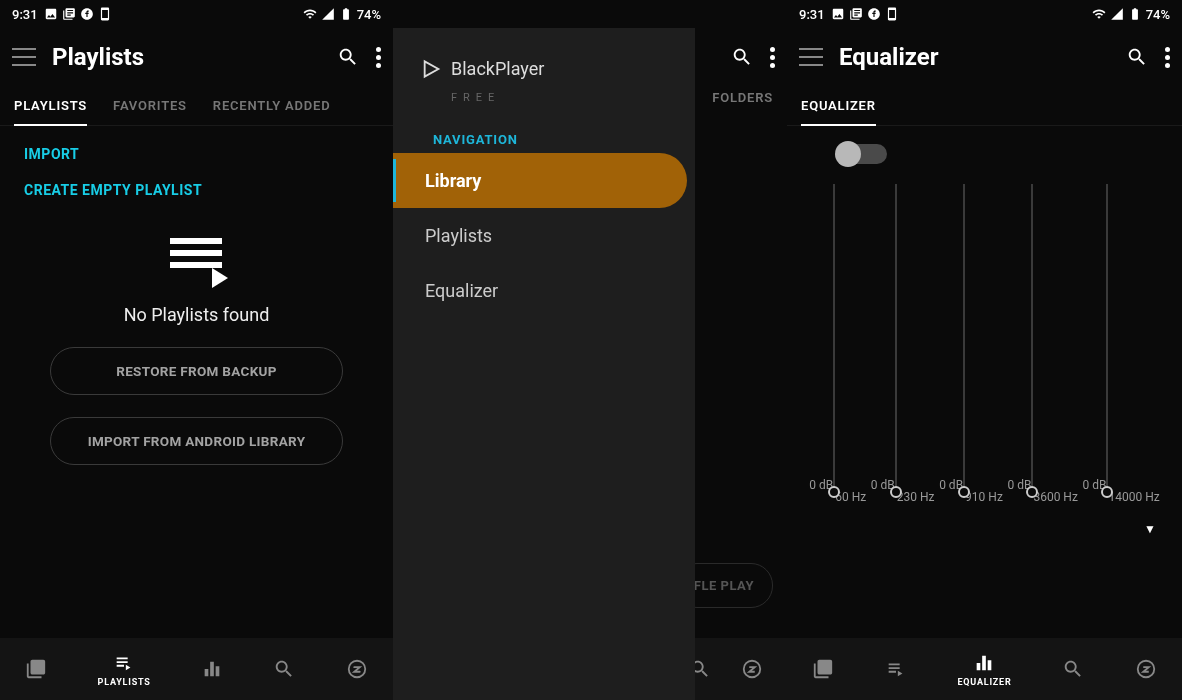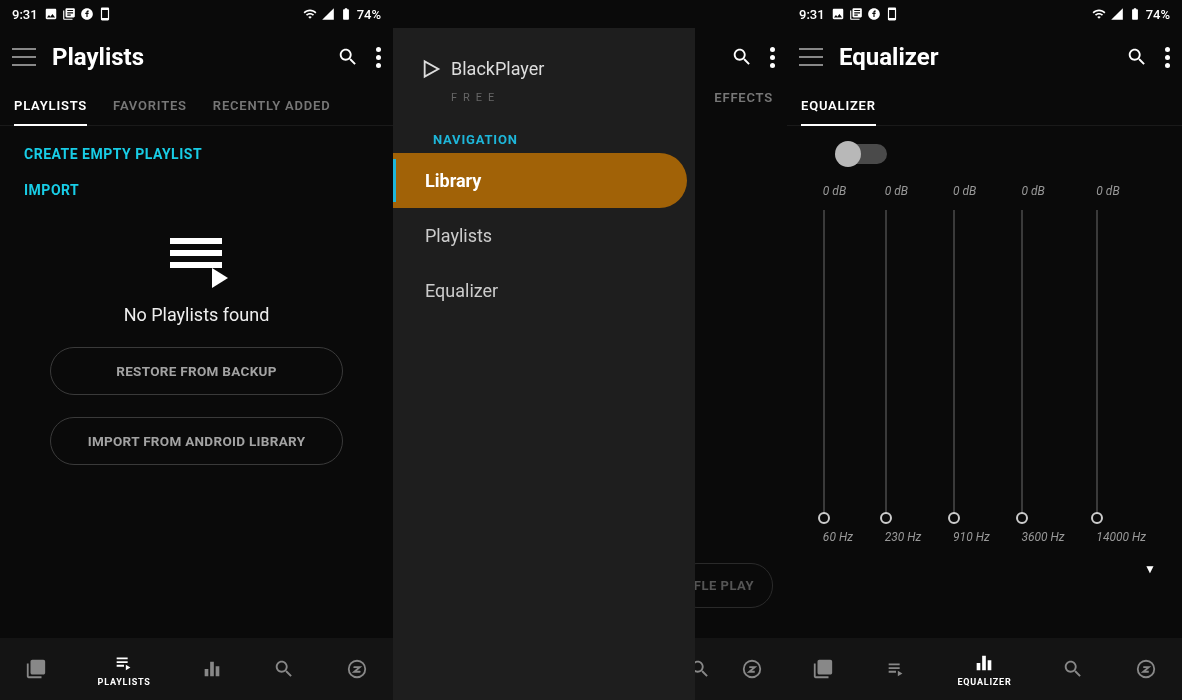--- a/index.html
+++ b/index.html
@@ -62,21 +62,21 @@
 .behind-bar { position: absolute; top: 28px; left: 0; right: 0; }
 .behind-tabs { position: absolute; top: 90px; right: 14px; display: flex; gap: 28px; color: #777; font-size: 13px; font-weight: 600; letter-spacing: 0.8px; }
 .behind-btn { position: absolute; bottom: 92px; right: 14px; color: #555; font-size: 13px; font-weight: 700; letter-spacing: 0.5px; border: 1px solid #2a2a2a; border-radius: 22px; padding: 14px 18px; }
 
 
 .eq-content { padding: 18px 0 0; height: 100%; }
 .toggle-wrap { padding-left: 50px; margin-bottom: 20px; }
 .toggle { width: 50px; height: 20px; background: #4a4a4a; border-radius: 10px; position: relative; cursor: pointer; }
 .toggle::before { content: ''; position: absolute; left: -2px; top: -3px; width: 26px; height: 26px; background: #b8b8b8; border-radius: 50%; }
 .eq-bands { display: flex; justify-content: space-around; padding: 0 20px; }
-.band { display: flex; flex-direction: column; align-items: flex-start; font-style: italic; }
+.band { display: flex; flex-direction: row; align-items: flex-end; }
 .db-label { color: #999; font-size: 12px; margin-bottom: 12px; }
 .slider-track { width: 2px; height: 308px; background: #3a3a3a; position: relative; margin-bottom: 12px; }
 .slider-thumb { position: absolute; bottom: -6px; left: -5px; width: 12px; height: 12px; border: 2px solid #ccc; background: #0a0a0a; border-radius: 50%; cursor: pointer; }
 .hz-label { color: #999; font-size: 12px; }
 .eq-arrow { text-align: right; padding: 18px 26px 0; color: #fff; font-size: 12px; }
 
 .bp-logo { width: 22px; height: 22px; fill: #ddd; }
 </style>
 </head>
 <body>
@@ -134,22 +134,22 @@
   </div>
 
   <div class="tabs">
     <div class="tab active">PLAYLISTS</div>
     <div class="tab">FAVORITES</div>
     <div class="tab">RECENTLY ADDED</div>
   </div>
 
   <div class="content">
     <div class="action-links">
+      <div class="action-link">IMPORT</div>
       <div class="action-link">CREATE EMPTY PLAYLIST</div>
-      <div class="action-link">IMPORT</div>
     </div>
     <div class="empty-state">
       <div class="playlist-icon">
         <div class="lines">
             <span></span>
             <span></span>
             <span></span>
           </div>
         <div class="tri"></div>
       </div>
@@ -232,21 +232,21 @@
           </svg>
         </div>
       <div class="dots">
           <span></span>
           <span></span>
           <span></span>
         </div>
     </div>
     <div class="behind-tabs">
       <span>S</span>
-      <span>EFFECTS</span>
+      <span>FOLDERS</span>
     </div>
     <div class="behind-btn">FLE PLAY</div>
     <div class="bottom-nav">
       <div style="flex:1"></div>
       <div class="nav-item" style="margin-right:30px">
           <svg viewBox="0 0 24 24" fill="currentColor">
             <path d="M15.5 14h-.79l-.28-.27C15.41 12.59 16 11.11 16 9.5 16 5.91 13.09 3 9.5 3S3 5.91 3 9.5 5.91 16 9.5 16c1.61 0 3.09-.59 4.23-1.57l.27.28v.79l5 4.99L20.49 19l-4.99-5zm-6 0C7.01 14 5 11.99 5 9.5S7.01 5 9.5 5 14 7.01 14 9.5 11.99 14 9.5 14z"></path>
           </svg>
         </div>
       <div class="nav-item" style="margin-right:24px">

